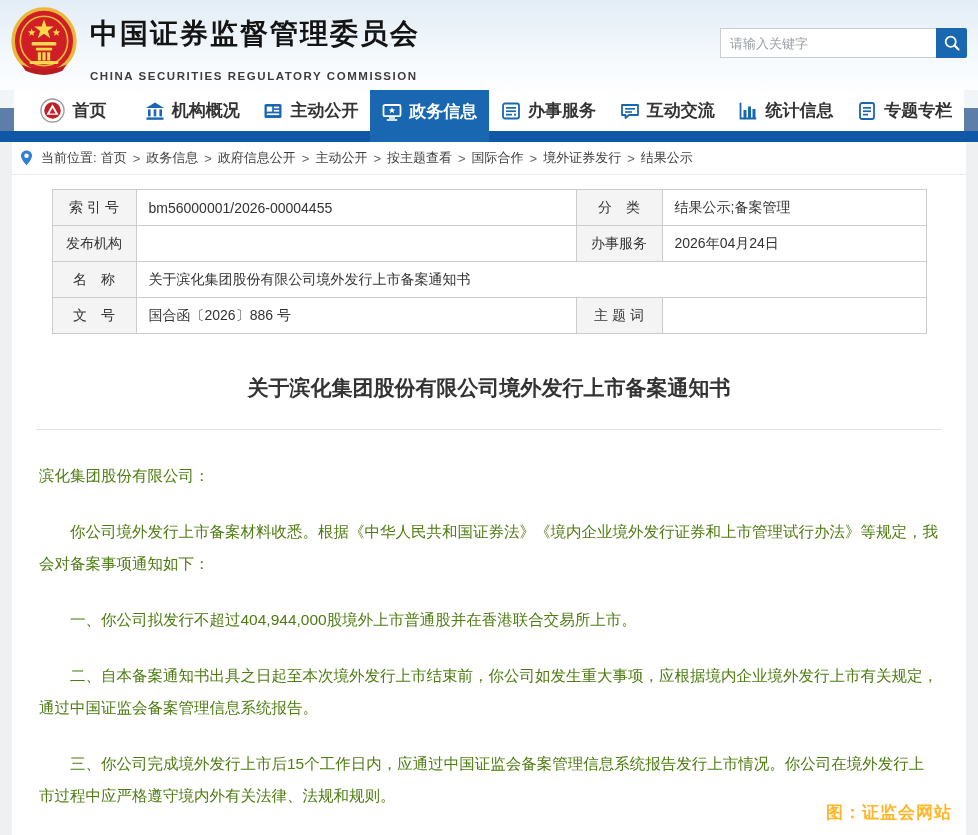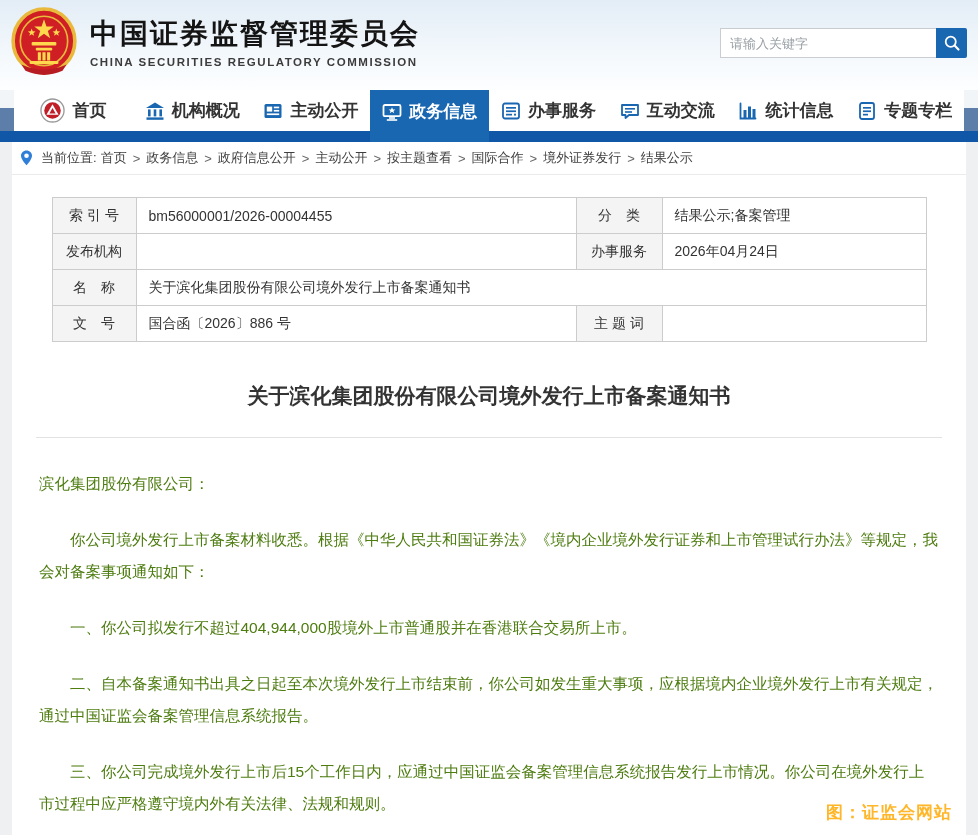--- a/index.html
+++ b/index.html
@@ -15,21 +15,21 @@
   
   .header {
     height: 90px;
     background: linear-gradient(180deg, #e3edf6 0%, #f6fafd 70%, #fdfeff 100%);
     position: relative;
     width: 978px;
   }
   .emblem { position: absolute; left: 11px; top: 7px; width: 66px; height: 72px; }
   .org-titles { position: absolute; left: 90px; top: 15px; }
   .org-cn { font-size: 28px; font-weight: bold; color: #141414; letter-spacing: 2px; }
-  .org-en { font-size: 11.5px; color: #3c3c3c; letter-spacing: 1.55px; margin-top: 3px; font-weight: bold; }
+  .org-en { font-size: 11.5px; color: #3c3c3c; letter-spacing: 1.55px; margin-top: 17px; font-weight: bold; }
   .search-wrap { position: absolute; right: 11px; top: 28px; display: flex; align-items: center; }
   .search-input {
     width: 216px; height: 30px; border: 1px solid #c9cdd1; border-right: none;
     padding: 0 9px; font-size: 13px; color: #333; outline: none; background: #fff;
     font-family: "Liberation Sans", sans-serif;
   }
   .search-input::placeholder { color: #9aa0a6; }
   .search-btn {
     width: 31px; height: 30px; background: #1966b1; border: none; cursor: pointer;
     display: flex; align-items: center; justify-content: center; border-radius: 0 2px 2px 0;
@@ -58,21 +58,21 @@
   .main-col { position: absolute; top: 142px; left: 12px; right: 12px; bottom: 0; background: #ffffff; }
   .breadcrumb {
     height: 33px; display: flex; align-items: center; padding-left: 8px;
     font-size: 13px; color: #404040; border-bottom: 1px solid #ebebeb; gap: 4px;
   }
   .breadcrumb .crumb { color: #404040; text-decoration: none; cursor: pointer; }
   .breadcrumb .sep { color: #666; padding: 0 2px; }
   .pin { margin-right: 4px; display: flex; }
 
   
-  .meta-table { border-collapse: collapse; margin: 22px auto 0; width: 874px; table-layout: fixed; padding-left: 24px; }
+  .meta-table { border-collapse: collapse; margin: 14px auto 0; width: 874px; table-layout: fixed; padding-left: 24px; }
   .meta-table td { border: 1px solid #cccccc; height: 36px; font-size: 14px; padding: 0 12px; }
   .meta-table td.lbl { background: #f4f4f4; text-align: center; color: #333; padding: 0 4px; }
   .col-l1 { width: 84px; } .col-v1 { width: 440px; } .col-l2 { width: 86px; } .col-v2 { width: 264px; }
   .meta-table td.val { color: #333; }
 
   
   .doc-title { margin-top: 40px; text-align: center; font-size: 21px; font-weight: bold; color: #333; }
   .doc-rule { border: none; border-top: 1px solid #e2e2e2; margin: 27px 24px 0 24px; }
   .doc-body { padding: 4px 27px 0 27px; font-size: 15.5px; color: #4d7c0f; }
   .doc-body p { line-height: 32px; margin-top: 24px; text-indent: 2em; }

